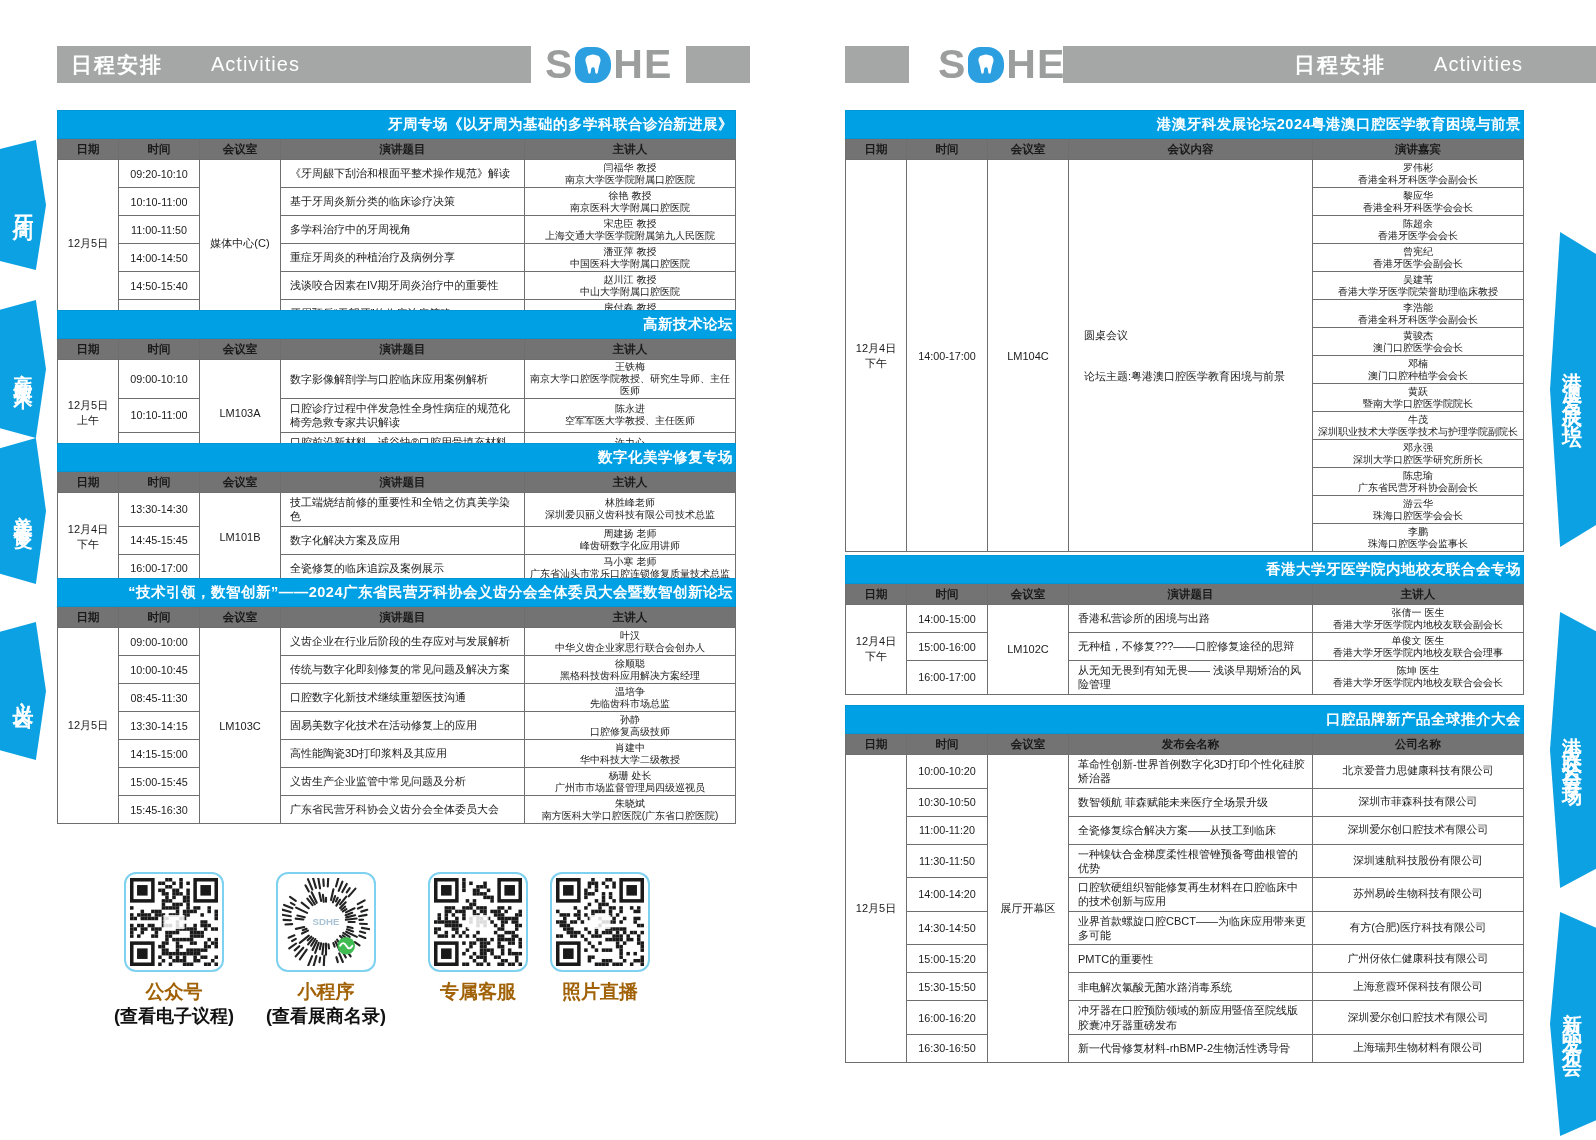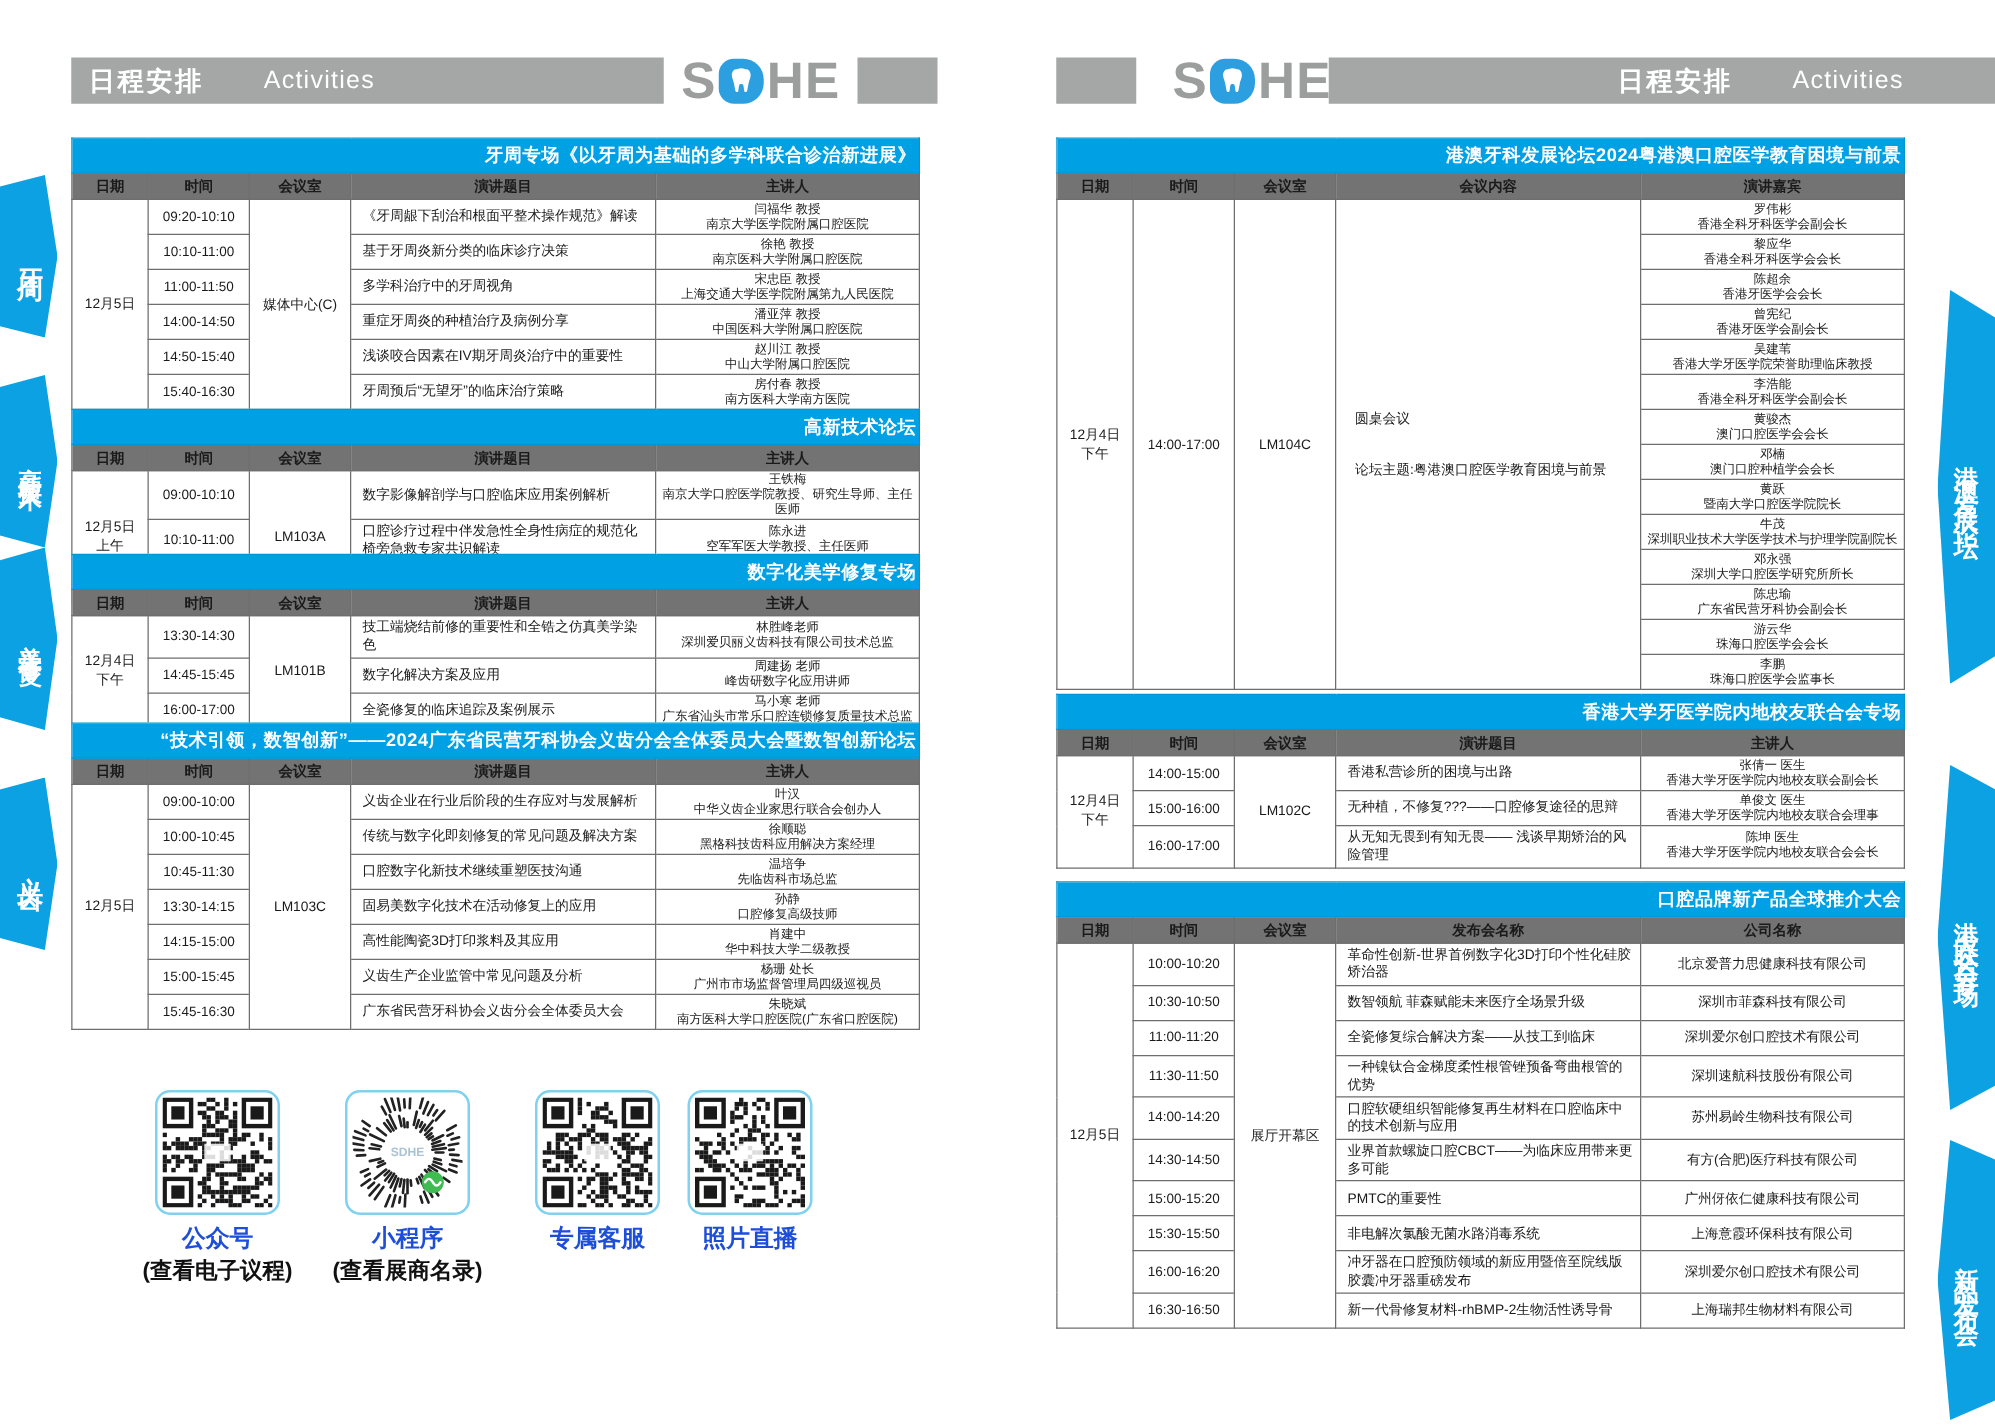--- a/index.html
+++ b/index.html
@@ -46,21 +46,21 @@
   .sp-name,.sp-org{line-height:1.2;}
   .c-company{font-size:10.8px;text-align:center;padding:1px 3px;}
   .c-content{font-size:11px;text-align:left;padding-left:15px;line-height:1.3;}
   .content-line + .content-line{margin-top:26px;}
 
   
   .qr-item{position:absolute;width:120px;text-align:center;}
   .qr-box{width:88px;height:88px;margin:0 auto;border:2px solid #7fd1f0;border-radius:12px;
           background:#fff;padding:4px;box-sizing:content-box;}
   .qr-box svg{width:88px;height:88px;display:block;}
-  .qr-label{font-size:19px;font-weight:700;color:#1d4ed8;margin-top:7px;line-height:1.35;}
+  .qr-label{font-size:19px;font-weight:700;color:#a16207;margin-top:7px;line-height:1.35;}
   .qr-sublabel{font-size:18px;font-weight:700;color:#111;line-height:1.3;}
 </style>
 </head>
 <body>
 
 <div class="page">
 
   <div class="hbar lft" style="left:57px;top:46px;width:460px;">
     <span class="cn">日程安排</span>
     <span class="en">Activities</span>
@@ -180,21 +180,21 @@
         <tr class="data-row">
           <td class="c-time">15:40-16:30</td>
           <td class="c-topic">牙周预后“无望牙”的临床治疗策略</td>
           <td class="c-speaker">
             <div class="sp-name">房付春 教授</div>
             <div class="sp-org">南方医科大学南方医院</div>
           </td>
         </tr>
       </tbody>
     </table>
-  <table class="tbl" style="left:57px;top:327px;">
+  <table class="tbl" style="left:57px;top:310px;">
       <colgroup>
         <col style="width: 61px;">
         <col style="width: 81px;">
         <col style="width: 81px;">
         <col style="width: 244px;">
         <col style="width: 211px;">
       </colgroup>
       <thead>
         <tr class="title-row">
           <td class="title-cell" colspan="5">高新技术论坛</td>
@@ -318,21 +318,21 @@
         </tr>
         <tr class="data-row">
           <td class="c-time">10:00-10:45</td>
           <td class="c-topic">传统与数字化即刻修复的常见问题及解决方案</td>
           <td class="c-speaker">
             <div class="sp-name">徐顺聪</div>
             <div class="sp-org">黑格科技齿科应用解决方案经理</div>
           </td>
         </tr>
         <tr class="data-row">
-          <td class="c-time">10:45-11:30</td>
+          <td class="c-time">08:45-11:30</td>
           <td class="c-topic">口腔数字化新技术继续重塑医技沟通</td>
           <td class="c-speaker">
             <div class="sp-name">温培争</div>
             <div class="sp-org">先临齿科市场总监</div>
           </td>
         </tr>
         <tr class="data-row">
           <td class="c-time">13:30-14:15</td>
           <td class="c-topic">固易美数字化技术在活动修复上的应用</td>
           <td class="c-speaker">

